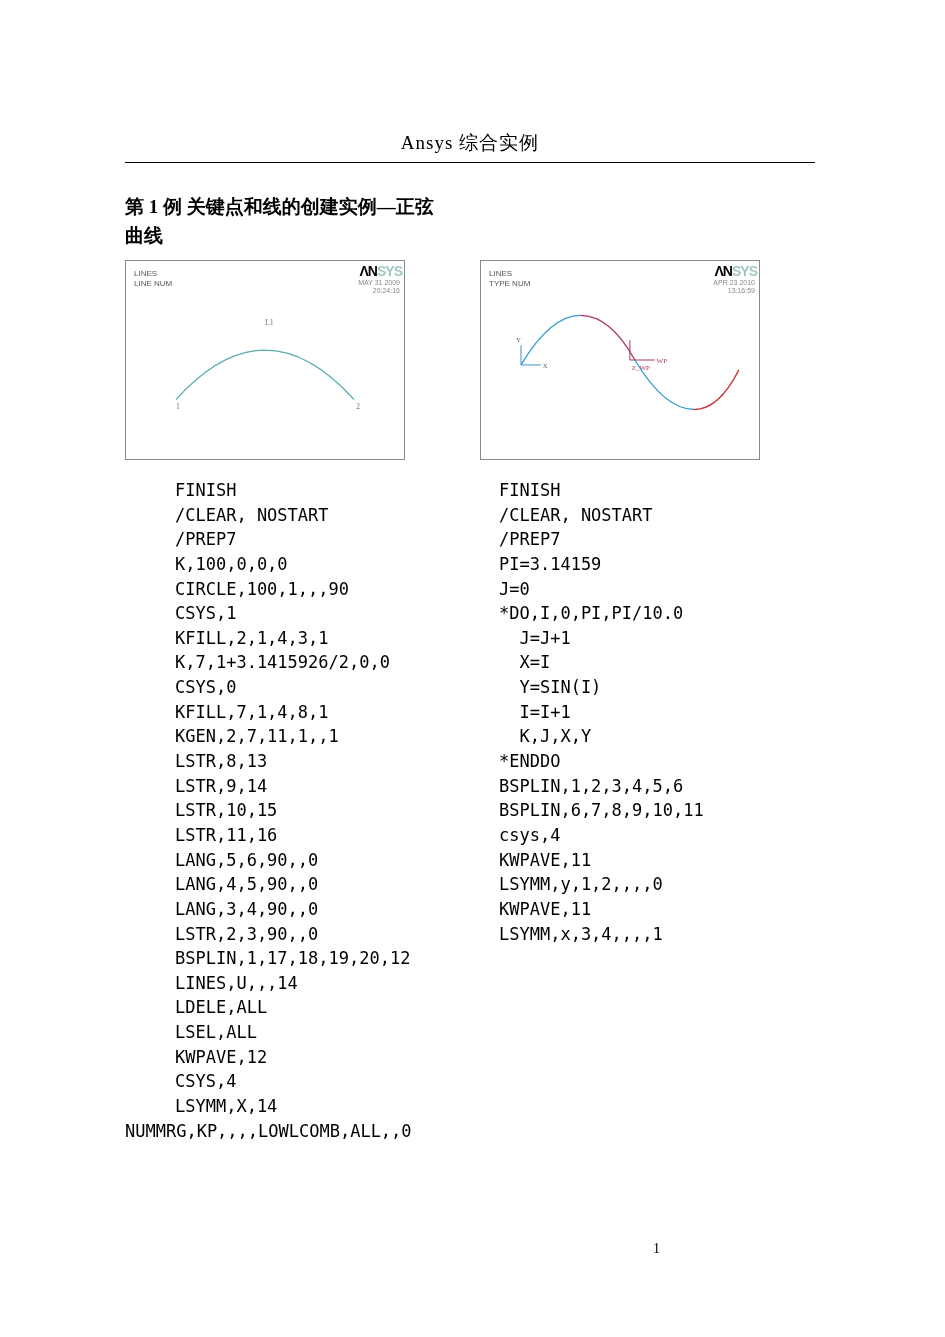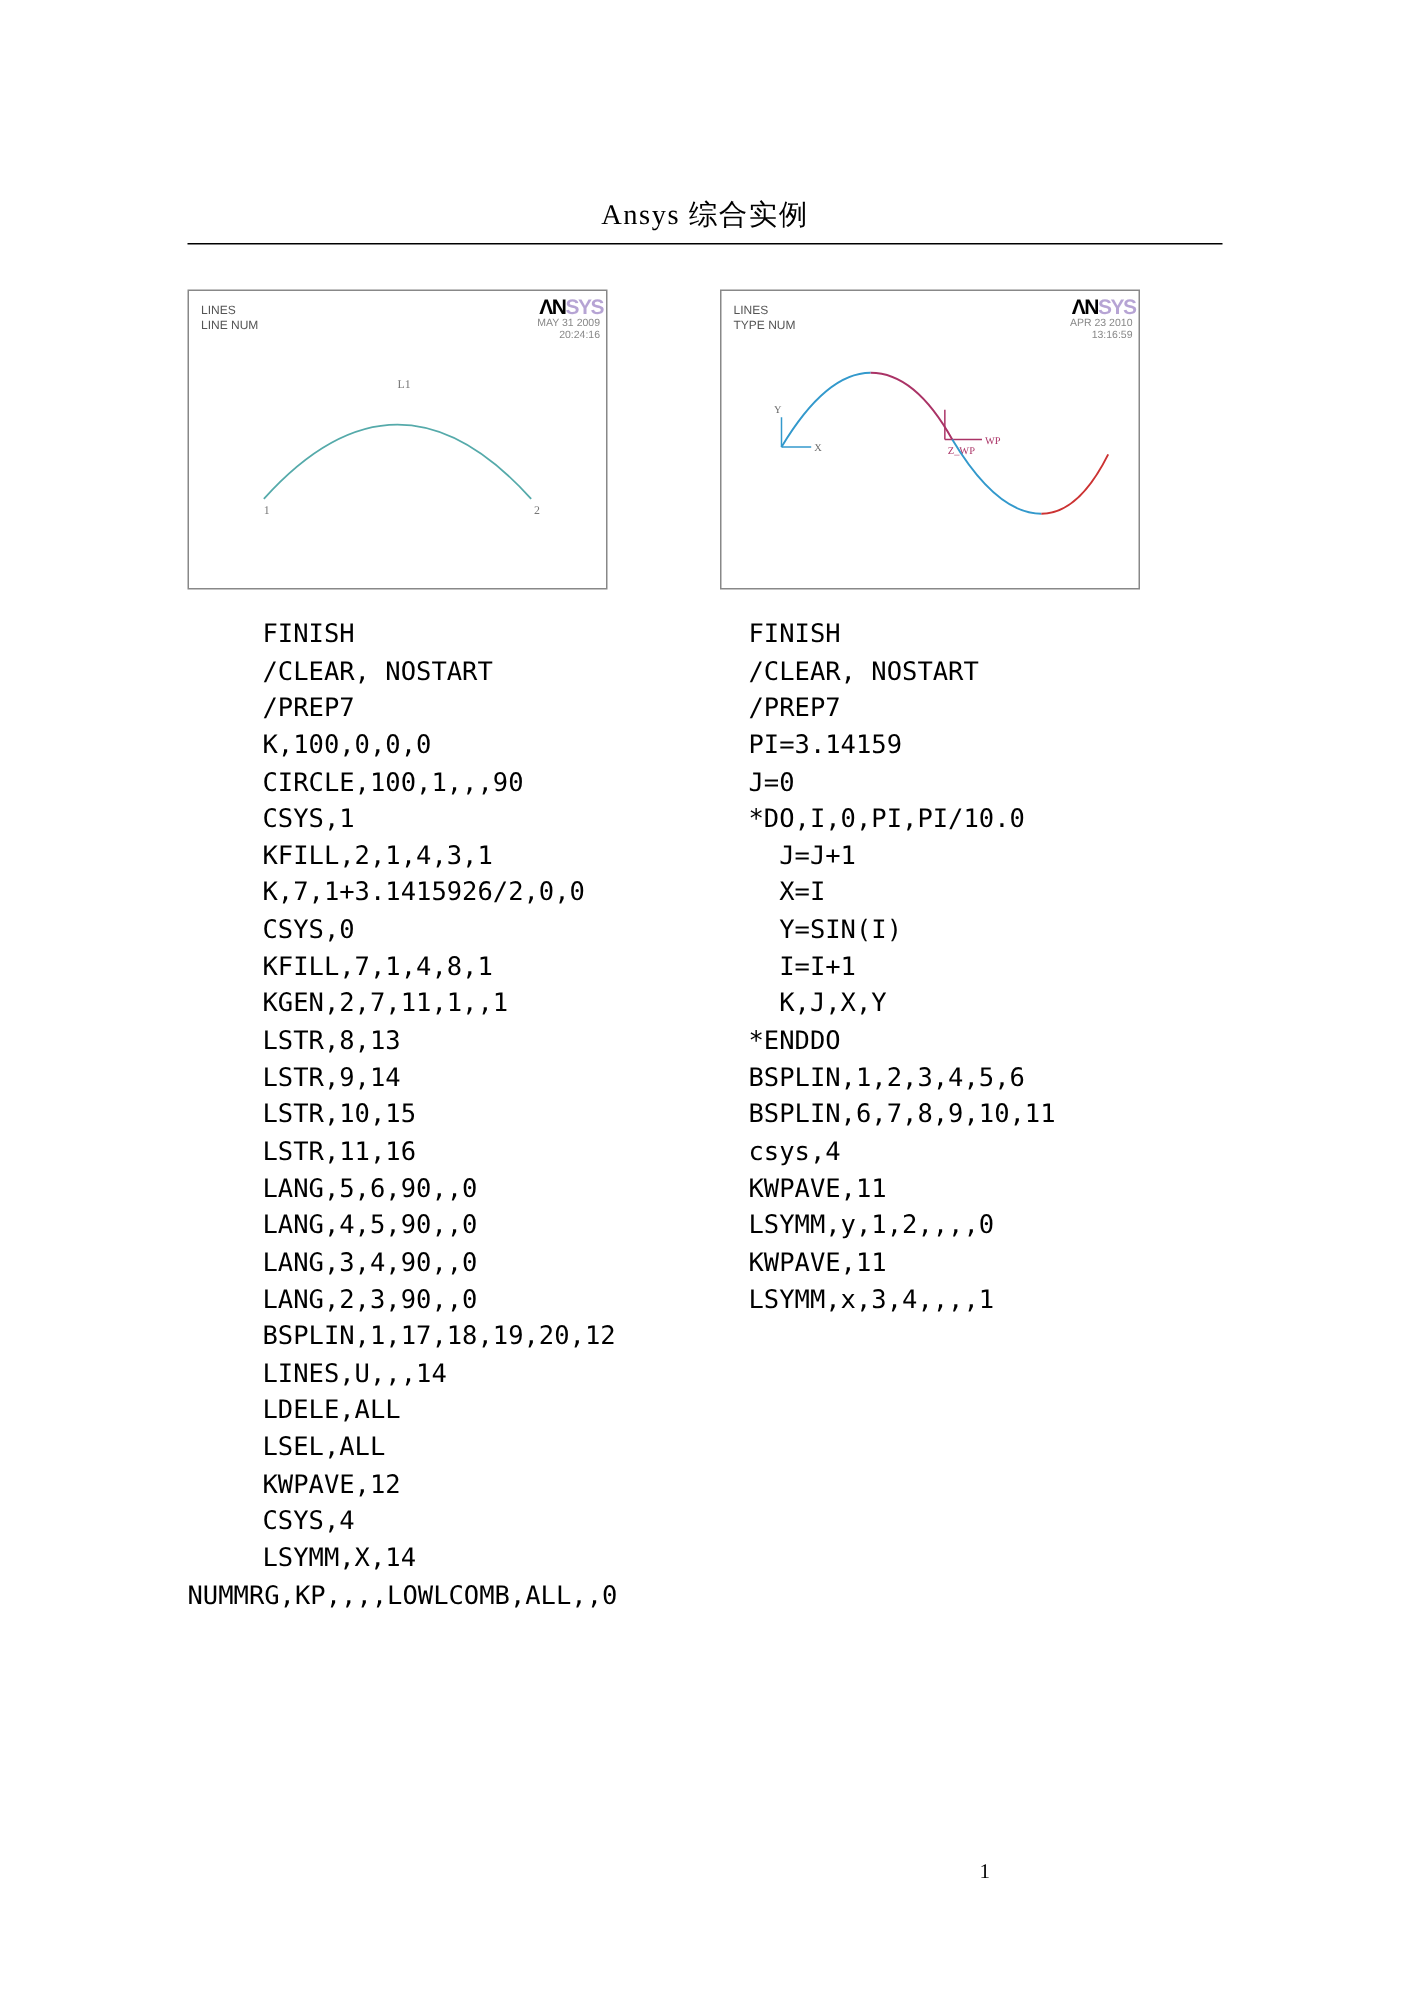--- a/index.html
+++ b/index.html
@@ -64,21 +64,21 @@
   .fig-logo {
     position: absolute;
     top: 2px;
     right: 2px;
     font-family: Arial, sans-serif;
     font-weight: bold;
     font-size: 14px;
     color: #000;
     letter-spacing: -1px;
   }
-  .fig-logo .red { color: #4c1d95; opacity: 0.4; }
+  .fig-logo .red { color: #0f766e; opacity: 0.4; }
   .fig-meta {
     position: absolute;
     top: 18px;
     right: 4px;
     font-size: 7px;
     color: #888;
     text-align: right;
     line-height: 1.2;
     font-family: Arial, sans-serif;
   }
@@ -127,20 +127,21 @@
 <body>
 
 <div class="page">
 
   <div class="header-region">
     <div class="running-head">Ansys 综合实例</div>
     <hr class="hr-line">
   </div>
 
 
+  <div class="example-title">第 1 例  关键点和线的创建实例—正弦曲线</div>
 
   <div class="columns">
 
     <div class="col col-left">
 
       <div class="figure-box">
         <div class="fig-label">
           <span>LINES</span><br>
           <span>LINE NUM</span>
         </div>
@@ -170,21 +171,21 @@
 <span>CSYS,0</span>
 <span>KFILL,7,1,4,8,1</span>
 <span>KGEN,2,7,11,1,,1</span>
 <span>LSTR,8,13</span>
 <span>LSTR,9,14</span>
 <span>LSTR,10,15</span>
 <span>LSTR,11,16</span>
 <span>LANG,5,6,90,,0</span>
 <span>LANG,4,5,90,,0</span>
 <span>LANG,3,4,90,,0</span>
-<span>LANG,2,3,90,,0</span>
+<span>LSTR,2,3,90,,0</span>
 <span>BSPLIN,1,17,18,19,20,12</span>
 <span>LINES,U,,,14</span>
 <span>LDELE,ALL</span>
 <span>LSEL,ALL</span>
 <span>KWPAVE,12</span>
 <span>CSYS,4</span>
 <span>LSYMM,X,14</span>
 <span style="margin-left:-50px">NUMMRG,KP,,,,LOWLCOMB,ALL,,0</span></div>
 
     </div>

